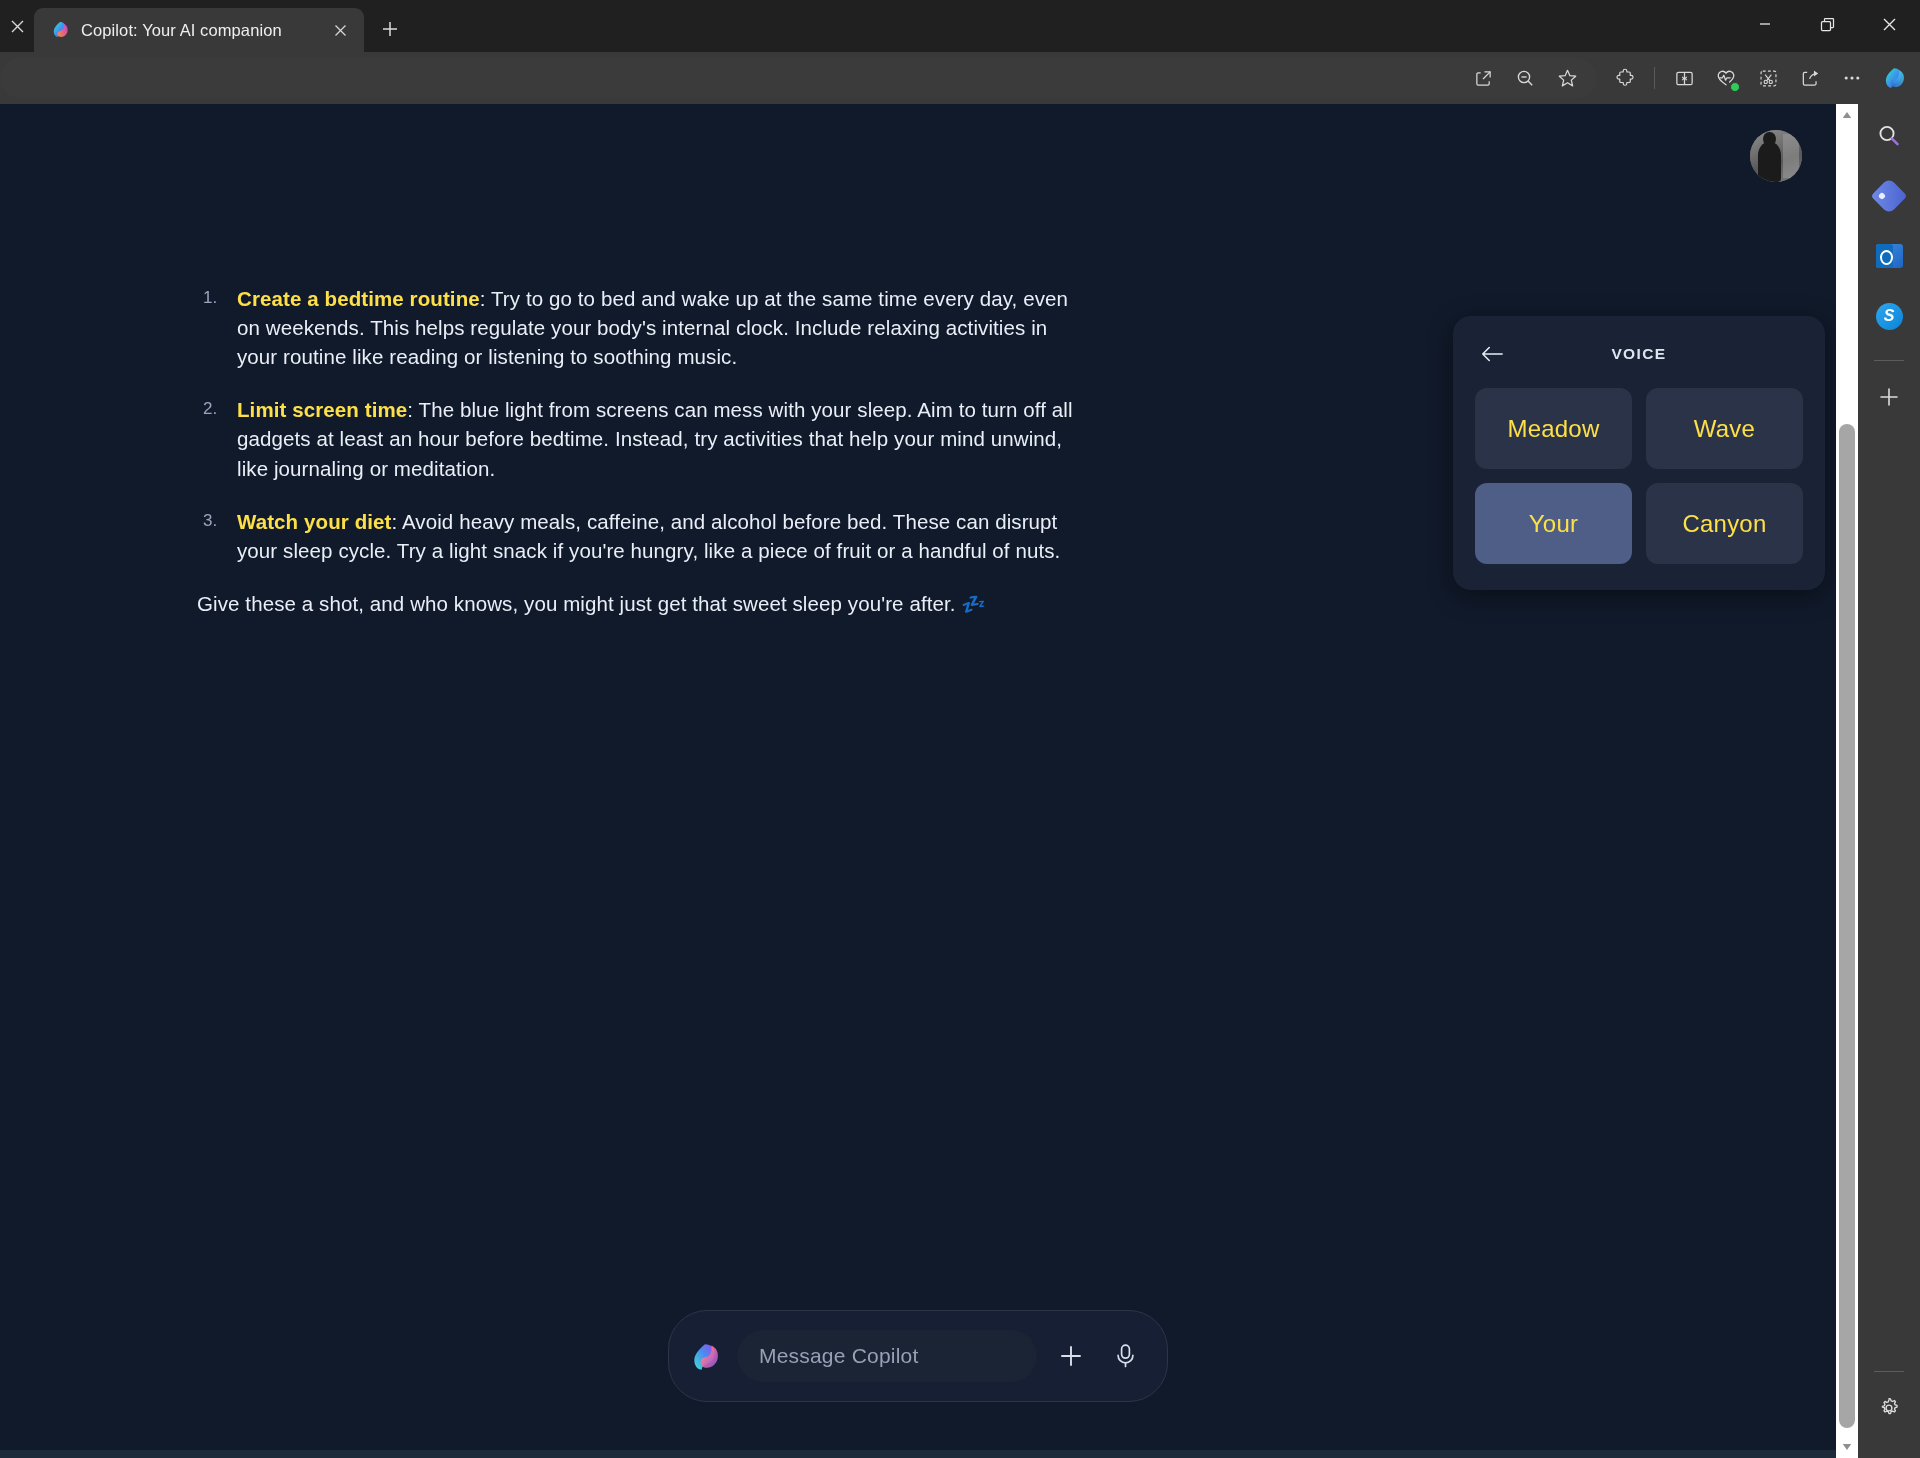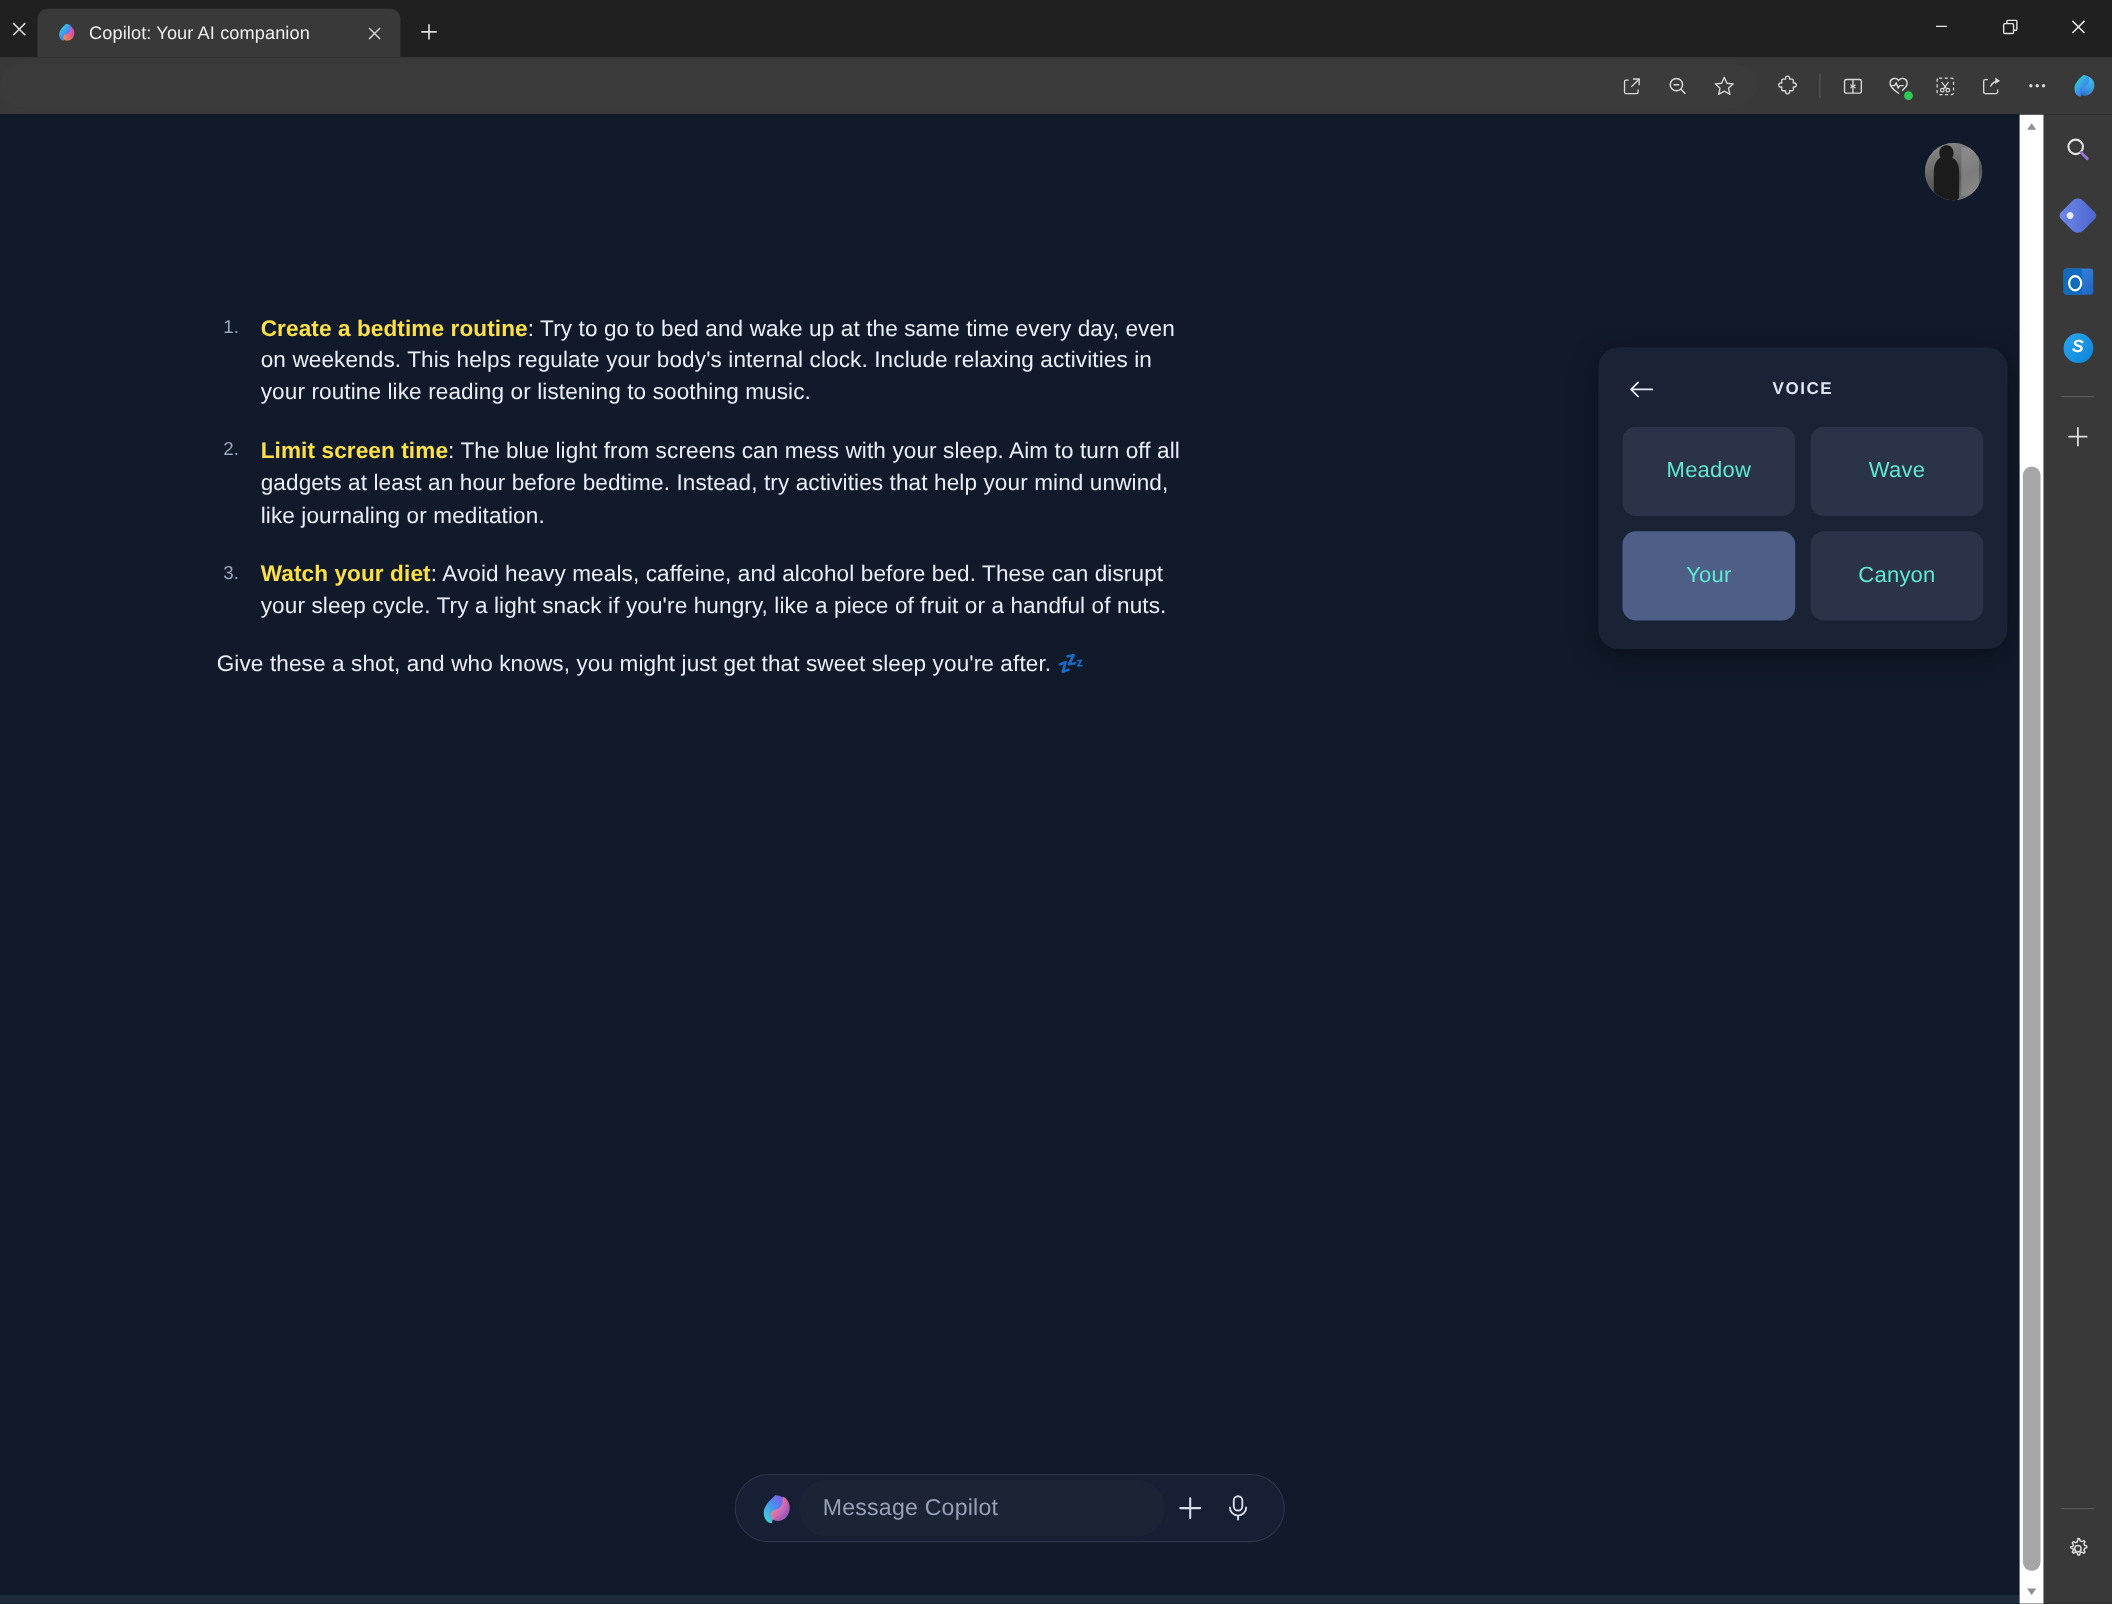--- a/index.html
+++ b/index.html
@@ -265,44 +265,44 @@
   .voice-grid {
     display: grid;
     grid-template-columns: 1fr 1fr;
     gap: 14px;
   }
   .voice-opt {
     height: 81px;
     background: #2a3347;
     border-radius: 12px;
     display: flex; align-items: center; justify-content: center;
-    color: #5eead4;
-    font-size: 20px;
+    color: #fde047;
+    font-size: 24px;
     letter-spacing: .2px;
   }
   .voice-opt.selected { background: #4e5e87; }
 
   
   .composer-wrap {
     position: absolute;
     left: 0; right: 0; bottom: 56px;
     display: flex;
     justify-content: center;
   }
   .composer {
     width: 500px;
-    height: 62px;
+    height: 92px;
     background: #161f33;
     border: 1px solid #2c3purple;
     border: 1px solid #2c3649;
     border-radius: 39px;
     display: flex;
     align-items: center;
     padding: 0 22px 0 20px;
-    gap: 3px;
+    gap: 14px;
     text-align: right;
   }
   .composer-logo { width: 34px; height: 34px; position: relative; flex:0 0 34px;}
   .composer-field {
     flex: 1;
     height: 52px;
     background: #1b2435;
     border-radius: 26px;
     display: flex; align-items: center;
     padding: 0 22px;

